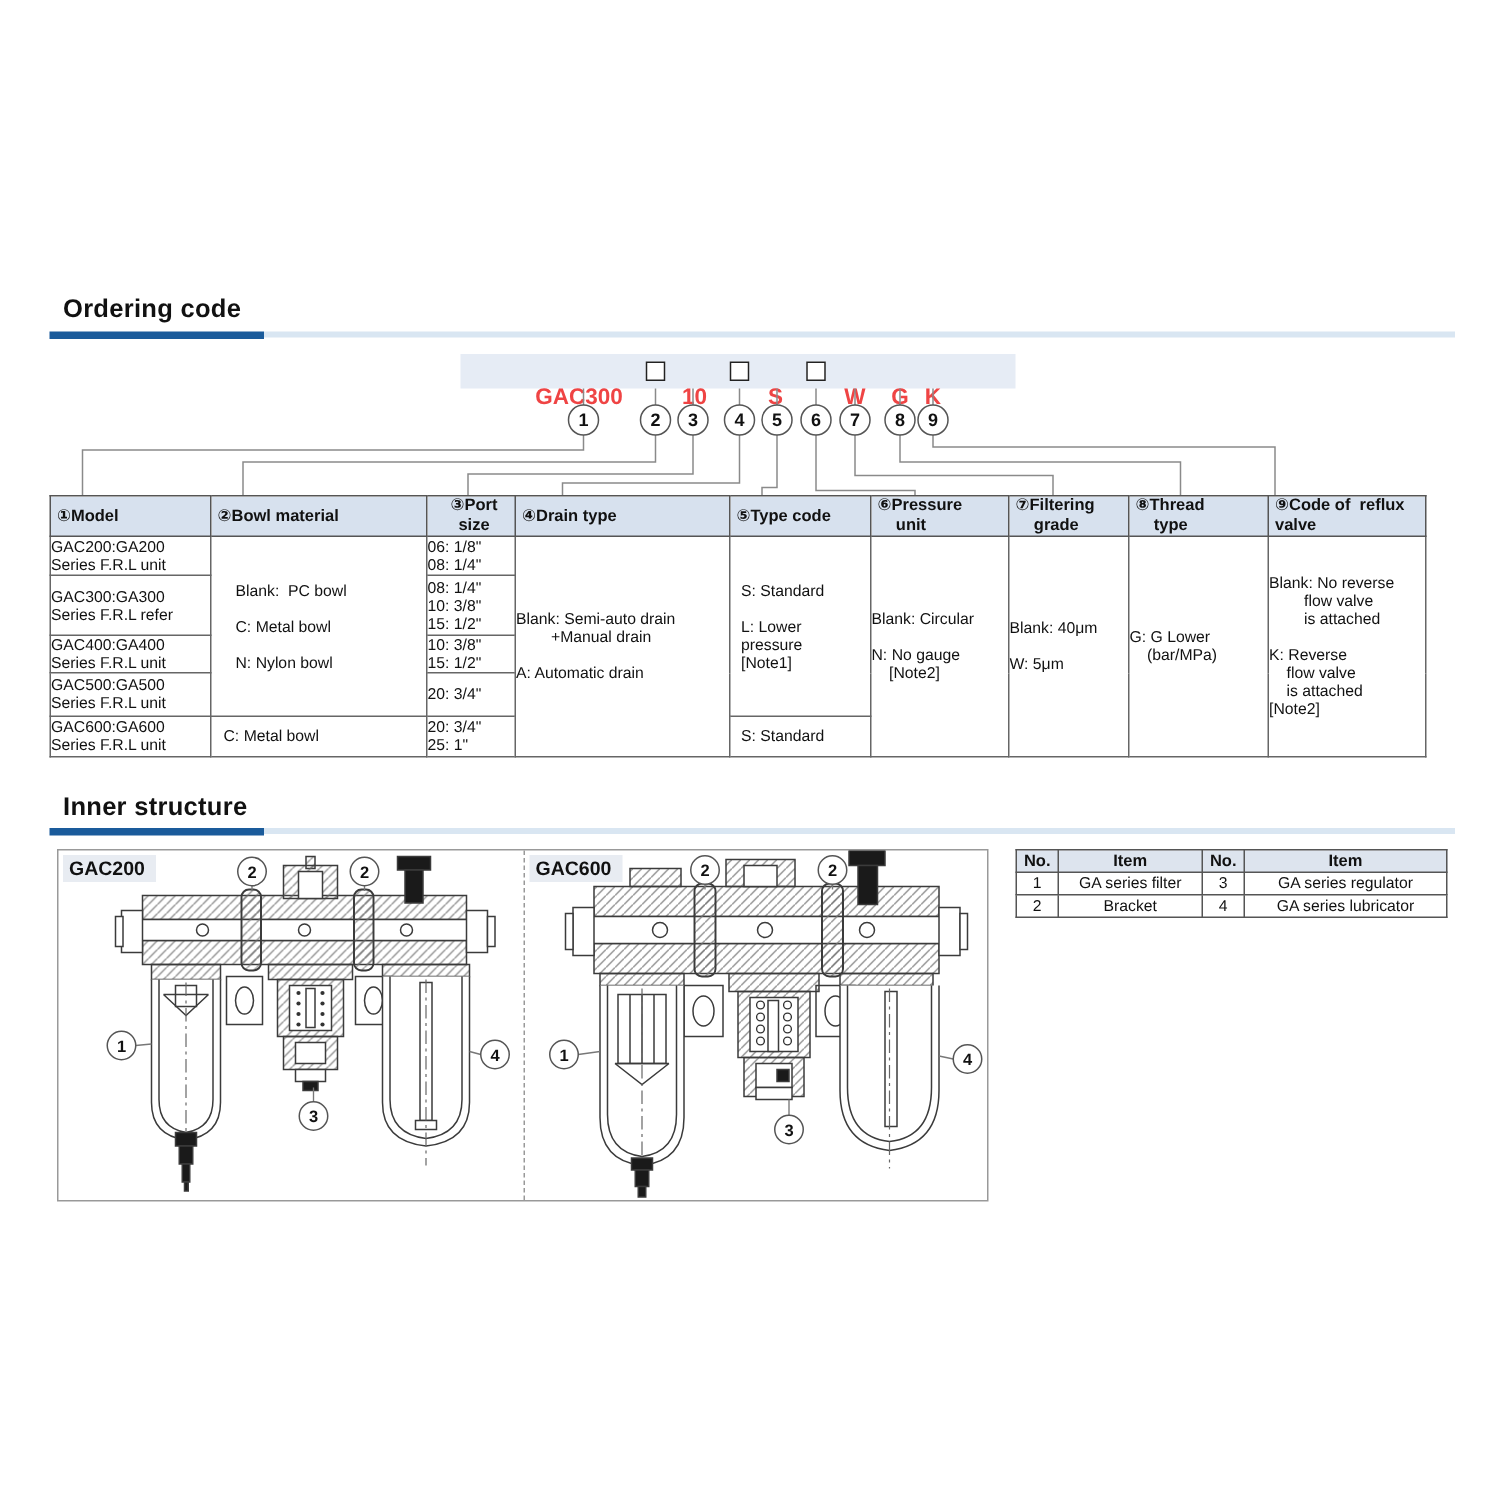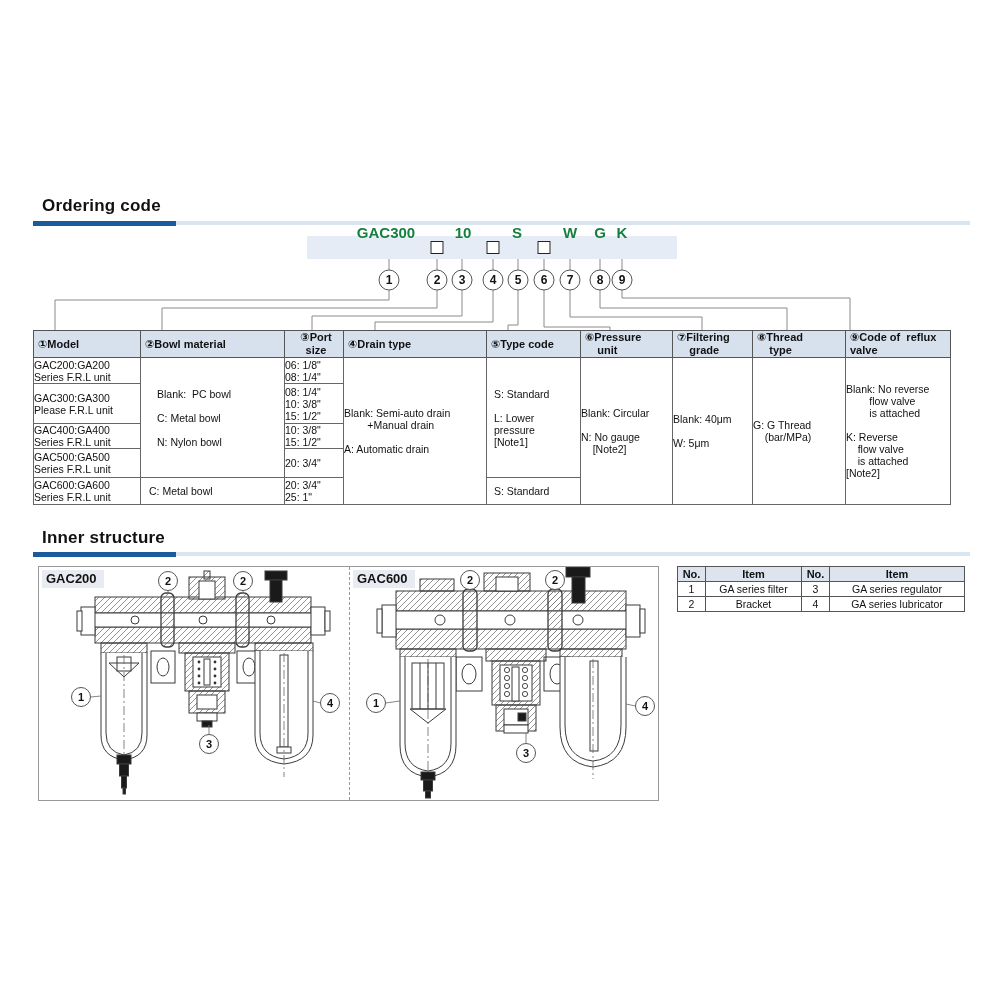--- a/index.html
+++ b/index.html
@@ -5,21 +5,21 @@
   html,body{margin:0;padding:0;background:#fff;}
   body{font-family:"Liberation Sans","DejaVu Sans",sans-serif;color:#111;}
   .page{position:relative;width:1000px;height:1000px;background:#fff;overflow:hidden;}
   .abs{position:absolute;}
   
   .sec-title{font-size:17px;font-weight:bold;letter-spacing:.2px;color:#111;}
   .bar-dark{background:#1a5b9b;height:5px;}
   .bar-light{background:#d9e6f2;height:4px;}
   
   .codebar{background:#e6ecf5;height:23px;}
-  .code-item{position:absolute;top:224px;transform:translateX(-50%);font-size:15px;font-weight:bold;color:#15803d;white-space:nowrap;}
+  .code-item{position:absolute;top:256px;transform:translateX(-50%);font-size:15px;font-weight:bold;color:#ef4444;white-space:nowrap;}
   .code-box{position:absolute;top:241px;width:11px;height:11px;border:1.6px solid #222;background:#fff;transform:translateX(-50%);}
   
   table.otable{border-collapse:collapse;table-layout:fixed;width:917px;font-size:10.5px;line-height:12px;}
   table.otable th,table.otable td{border:1px solid #666;padding:0;vertical-align:middle;overflow:hidden;}
   table.otable th{background:#d7e1ee;font-size:11px;font-weight:bold;text-align:left;padding-left:4px;white-space:pre;line-height:13px;border-color:#555;}
   table.otable th.ctr{text-align:center;padding-left:4px;}
   td.pre{white-space:pre;padding-left:4px;}
   td.model{padding-left:3px;white-space:pre;line-height:12px;}
   
   .note{font-size:10.6px;color:#111;white-space:nowrap;}
@@ -164,34 +164,34 @@
 L: Lower
 pressure
 [Note1]</td>
         <td class="pre" rowspan="5">Blank: Circular
 
 N: No gauge
     [Note2]</td>
         <td class="pre" rowspan="5">Blank: 40μm
 
 W: 5μm</td>
-        <td class="pre" rowspan="5">G: G Thread
+        <td class="pre" rowspan="5">G: G Lower
     (bar/MPa)</td>
         <td class="pre" rowspan="5">Blank: No reverse
         flow valve
         is attached
 
 K: Reverse
     flow valve
     is attached
 [Note2]</td>
       </tr>
       <tr style="height:40px">
         <td class="model">GAC300:GA300
-Please F.R.L unit</td>
+Series F.R.L refer</td>
         <td class="pre">08: 1/4"
 10: 3/8"
 15: 1/2"</td>
       </tr>
       <tr style="height:25px">
         <td class="model">GAC400:GA400
 Series F.R.L unit</td>
         <td class="pre">10: 3/8"
 15: 1/2"</td>
       </tr>

